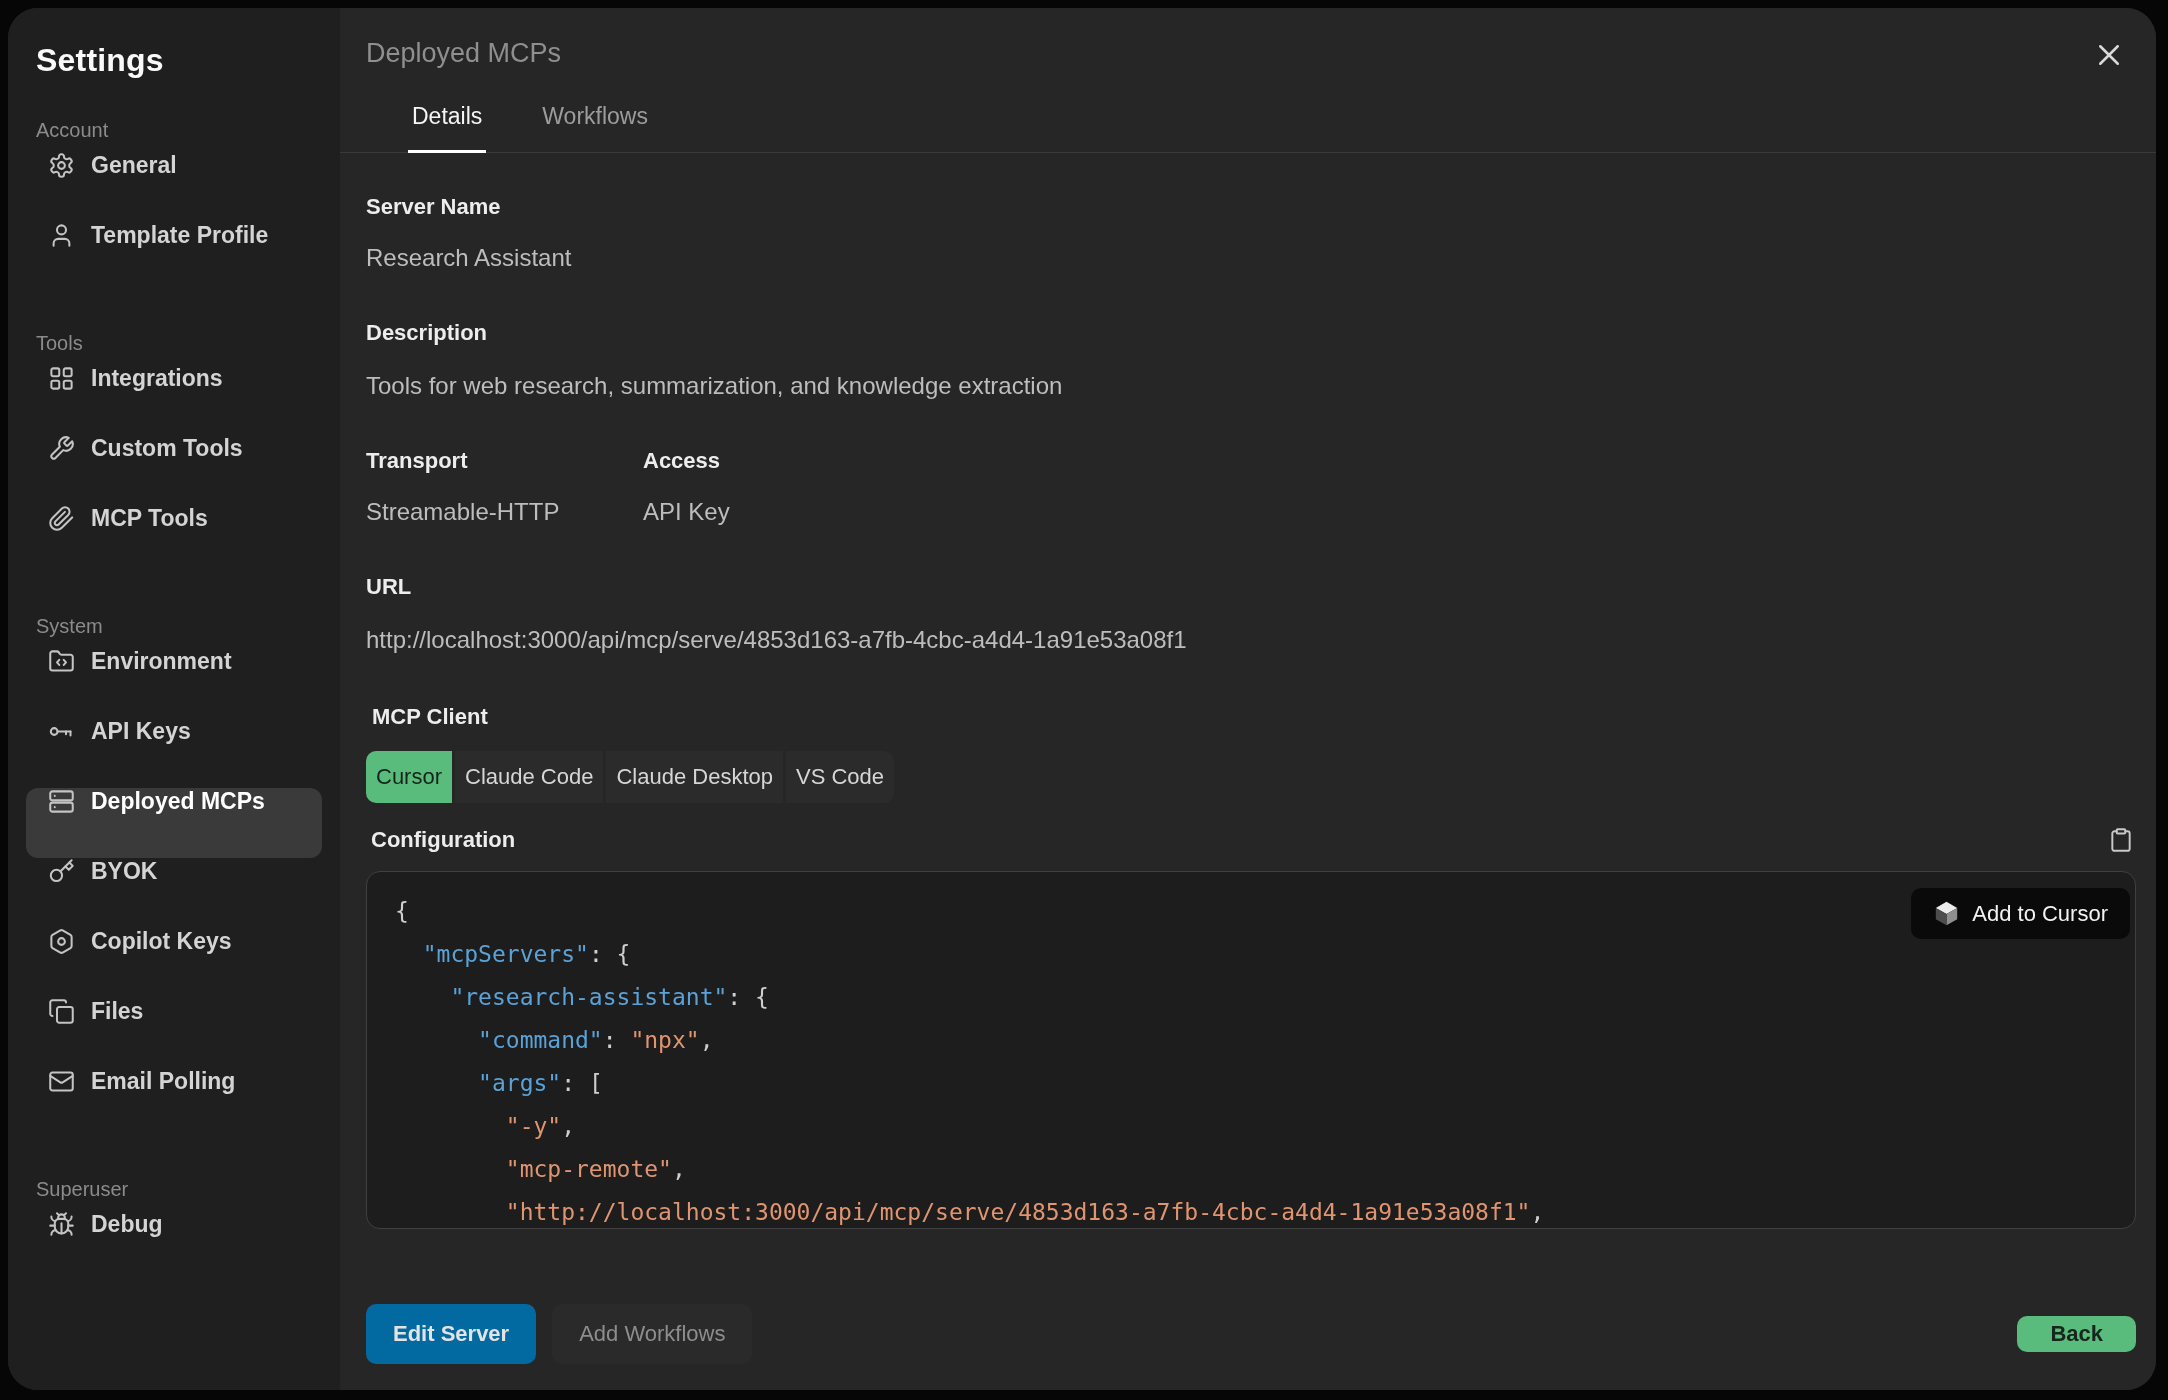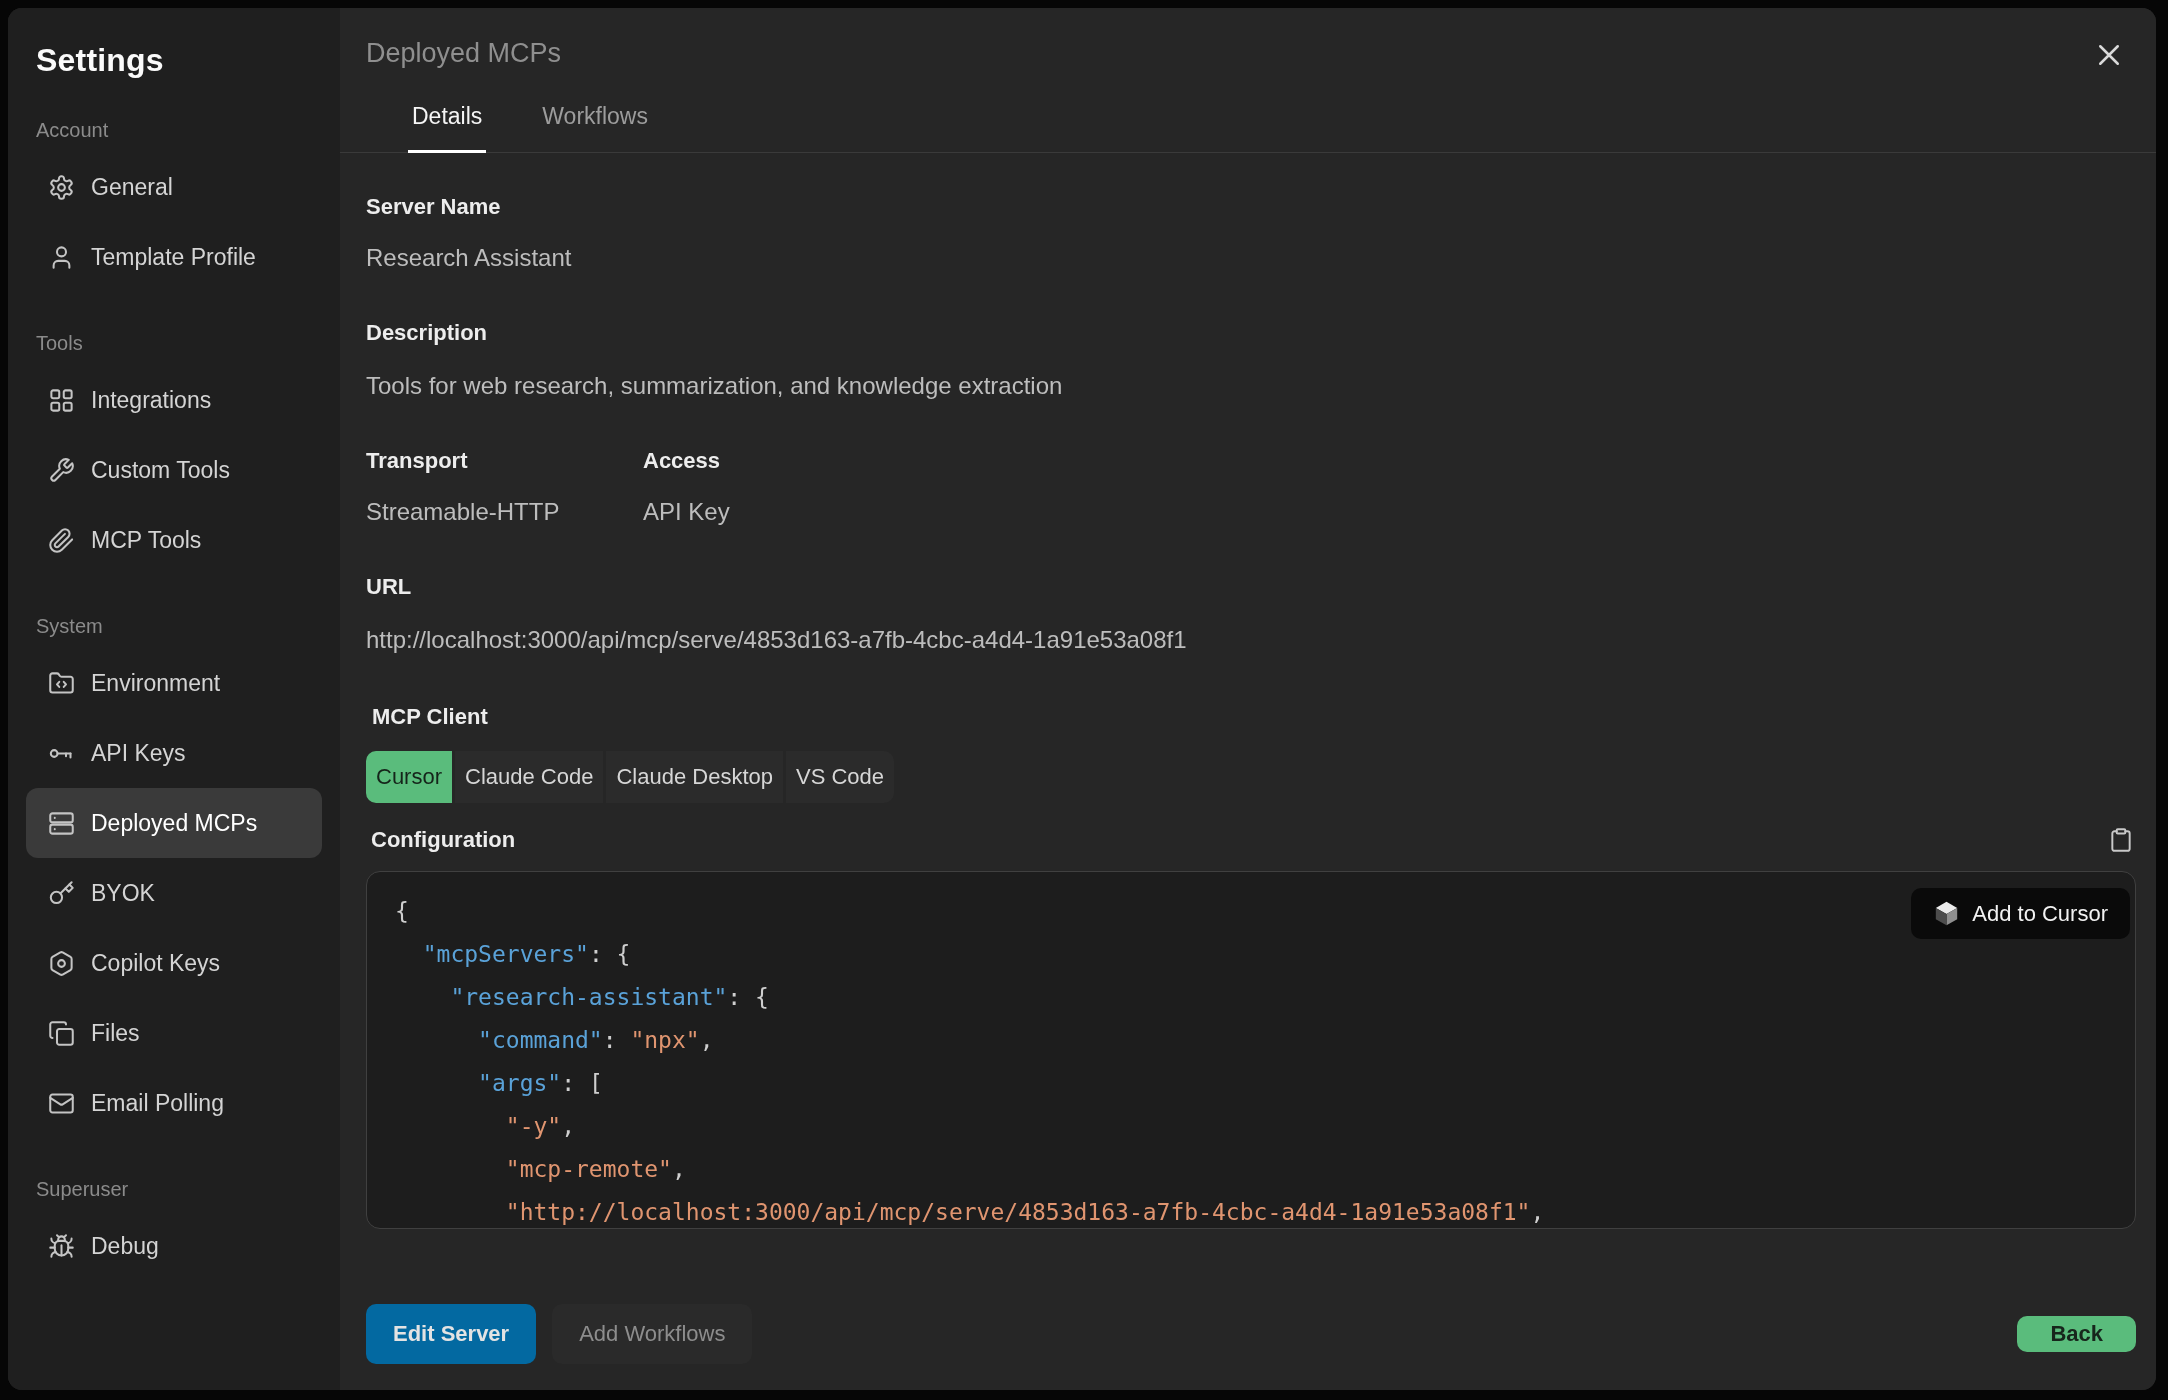--- a/index.html
+++ b/index.html
@@ -4,30 +4,31 @@
 <style>
   html,body{margin:0;padding:0}
   body{
     width:2168px;height:1400px;position:relative;overflow:hidden;
     background:#060606;
     font-family:"Liberation Sans",sans-serif;
     -webkit-font-smoothing:antialiased;
   }
   .modal{
     position:absolute;left:8px;top:8px;width:2148px;height:1382px;
-    background:#262626;border-radius:14px;display:flex;overflow:hidden;
+    background:#262626;border-radius:30px;display:flex;overflow:hidden;
   }
   
   .sidebar{width:332px;flex:none;background:#1f1f1f;padding:34px 20px;box-sizing:border-box}
   .sb-title{font-size:32px;font-weight:700;color:#fafafa;margin:0 0 0 8px;letter-spacing:.2px}
   .sb-section{margin:40px 0 10px 8px;font-size:20px;color:#8b8b8b;font-weight:500}
   .sb-item{
-    display:flex;align-items:center;gap:16px;height:70px;padding:0 10px 0 22px;
+    display:flex;align-items:flex-start;gap:16px;height:70px;padding:0 10px 0 22px;
     margin:0 -2px;border-radius:12px;font-size:23px;color:#d4d4d4;cursor:pointer;
     white-space:nowrap;
+    font-weight:bold;
   }
   .sb-item.sel{background:#3a3a3a;color:#ffffff}
   .sb-item svg{width:27px;height:27px;flex:none}
   
   .main{flex:1;position:relative;display:flex;flex-direction:column;background:#262626;min-width:0}
   .close-btn{position:absolute;top:26px;right:26px;background:none;border:none;padding:6px;cursor:pointer;z-index:5}
   .close-btn svg{width:30px;height:30px;display:block}
   .hdr{padding:30px 20px 0 26px}
   .m-title{font-size:27px;color:#8f8f8f}
   .tabs{display:flex;gap:52px;margin:34px -20px 0 -26px;padding-left:68px;border-bottom:1px solid #3a3a3a}

